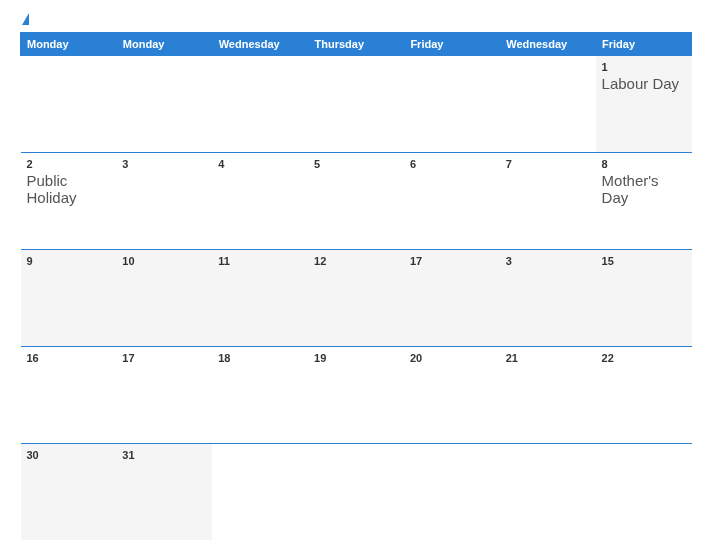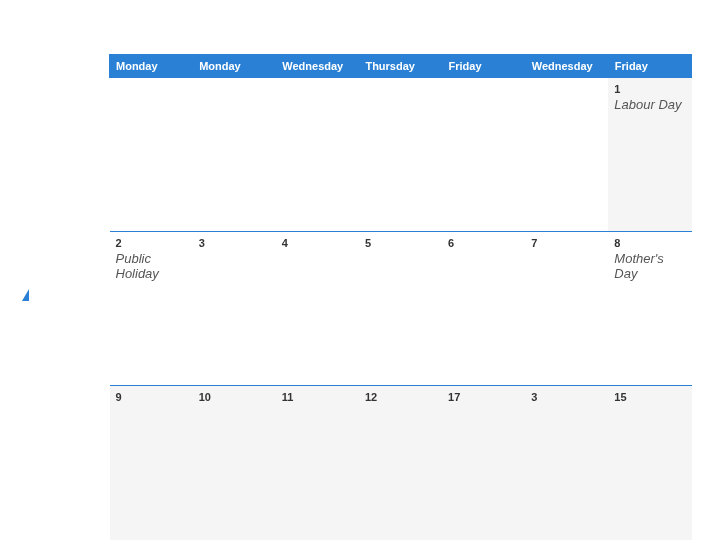--- a/index.html
+++ b/index.html
@@ -13,23 +13,22 @@
       align-items: center;
       justify-content: flex-start;
       overflow: hidden;
     }
 
     .page-wrapper {
       width: 712px;
       height: 550px;
       background: #fff;
       display: flex;
-      flex-direction: row;
+      flex-direction: column;
       padding: 10px 20px 10px 20px;
-      margin-top: 44px;
     }
 
     
     .header {
       display: flex;
       align-items: center;
       justify-content: space-between;
       margin-bottom: 6px;
     }
 
@@ -109,25 +108,24 @@
     }
 
     .day-number {
       font-size: 11px;
       font-weight: bold;
       color: #333;
       display: block;
     }
 
     .holiday-name {
-      font-size: 13px;
+      font-size: 15px;
       color: #555;
       display: block;
       margin-top: 2px;
-      font-style: italic;
     }
 
     .empty-cell {
       background: #fff !important;
     }
   </style>
 </head>
 <body>
 
 <div class="page-wrapper">
@@ -213,16 +211,52 @@
           <td>
             <span class="day-number">17</span>
           </td>
           <td>
             <span class="day-number">3</span>
           </td>
           <td>
             <span class="day-number">15</span>
           </td>
         </tr>
+        <tr>
+          <td>
+            <span class="day-number">16</span>
+          </td>
+          <td>
+            <span class="day-number">17</span>
+          </td>
+          <td>
+            <span class="day-number">18</span>
+          </td>
+          <td>
+            <span class="day-number">19</span>
+          </td>
+          <td>
+            <span class="day-number">20</span>
+          </td>
+          <td>
+            <span class="day-number">21</span>
+          </td>
+          <td>
+            <span class="day-number">22</span>
+          </td>
+        </tr>
+        <tr>
+          <td>
+            <span class="day-number">30</span>
+          </td>
+          <td>
+            <span class="day-number">31</span>
+          </td>
+          <td class="empty-cell"></td>
+          <td class="empty-cell"></td>
+          <td class="empty-cell"></td>
+          <td class="empty-cell"></td>
+          <td class="empty-cell"></td>
+        </tr>
       </tbody>
   </table>
 
 </div>
 
 </body></html>

